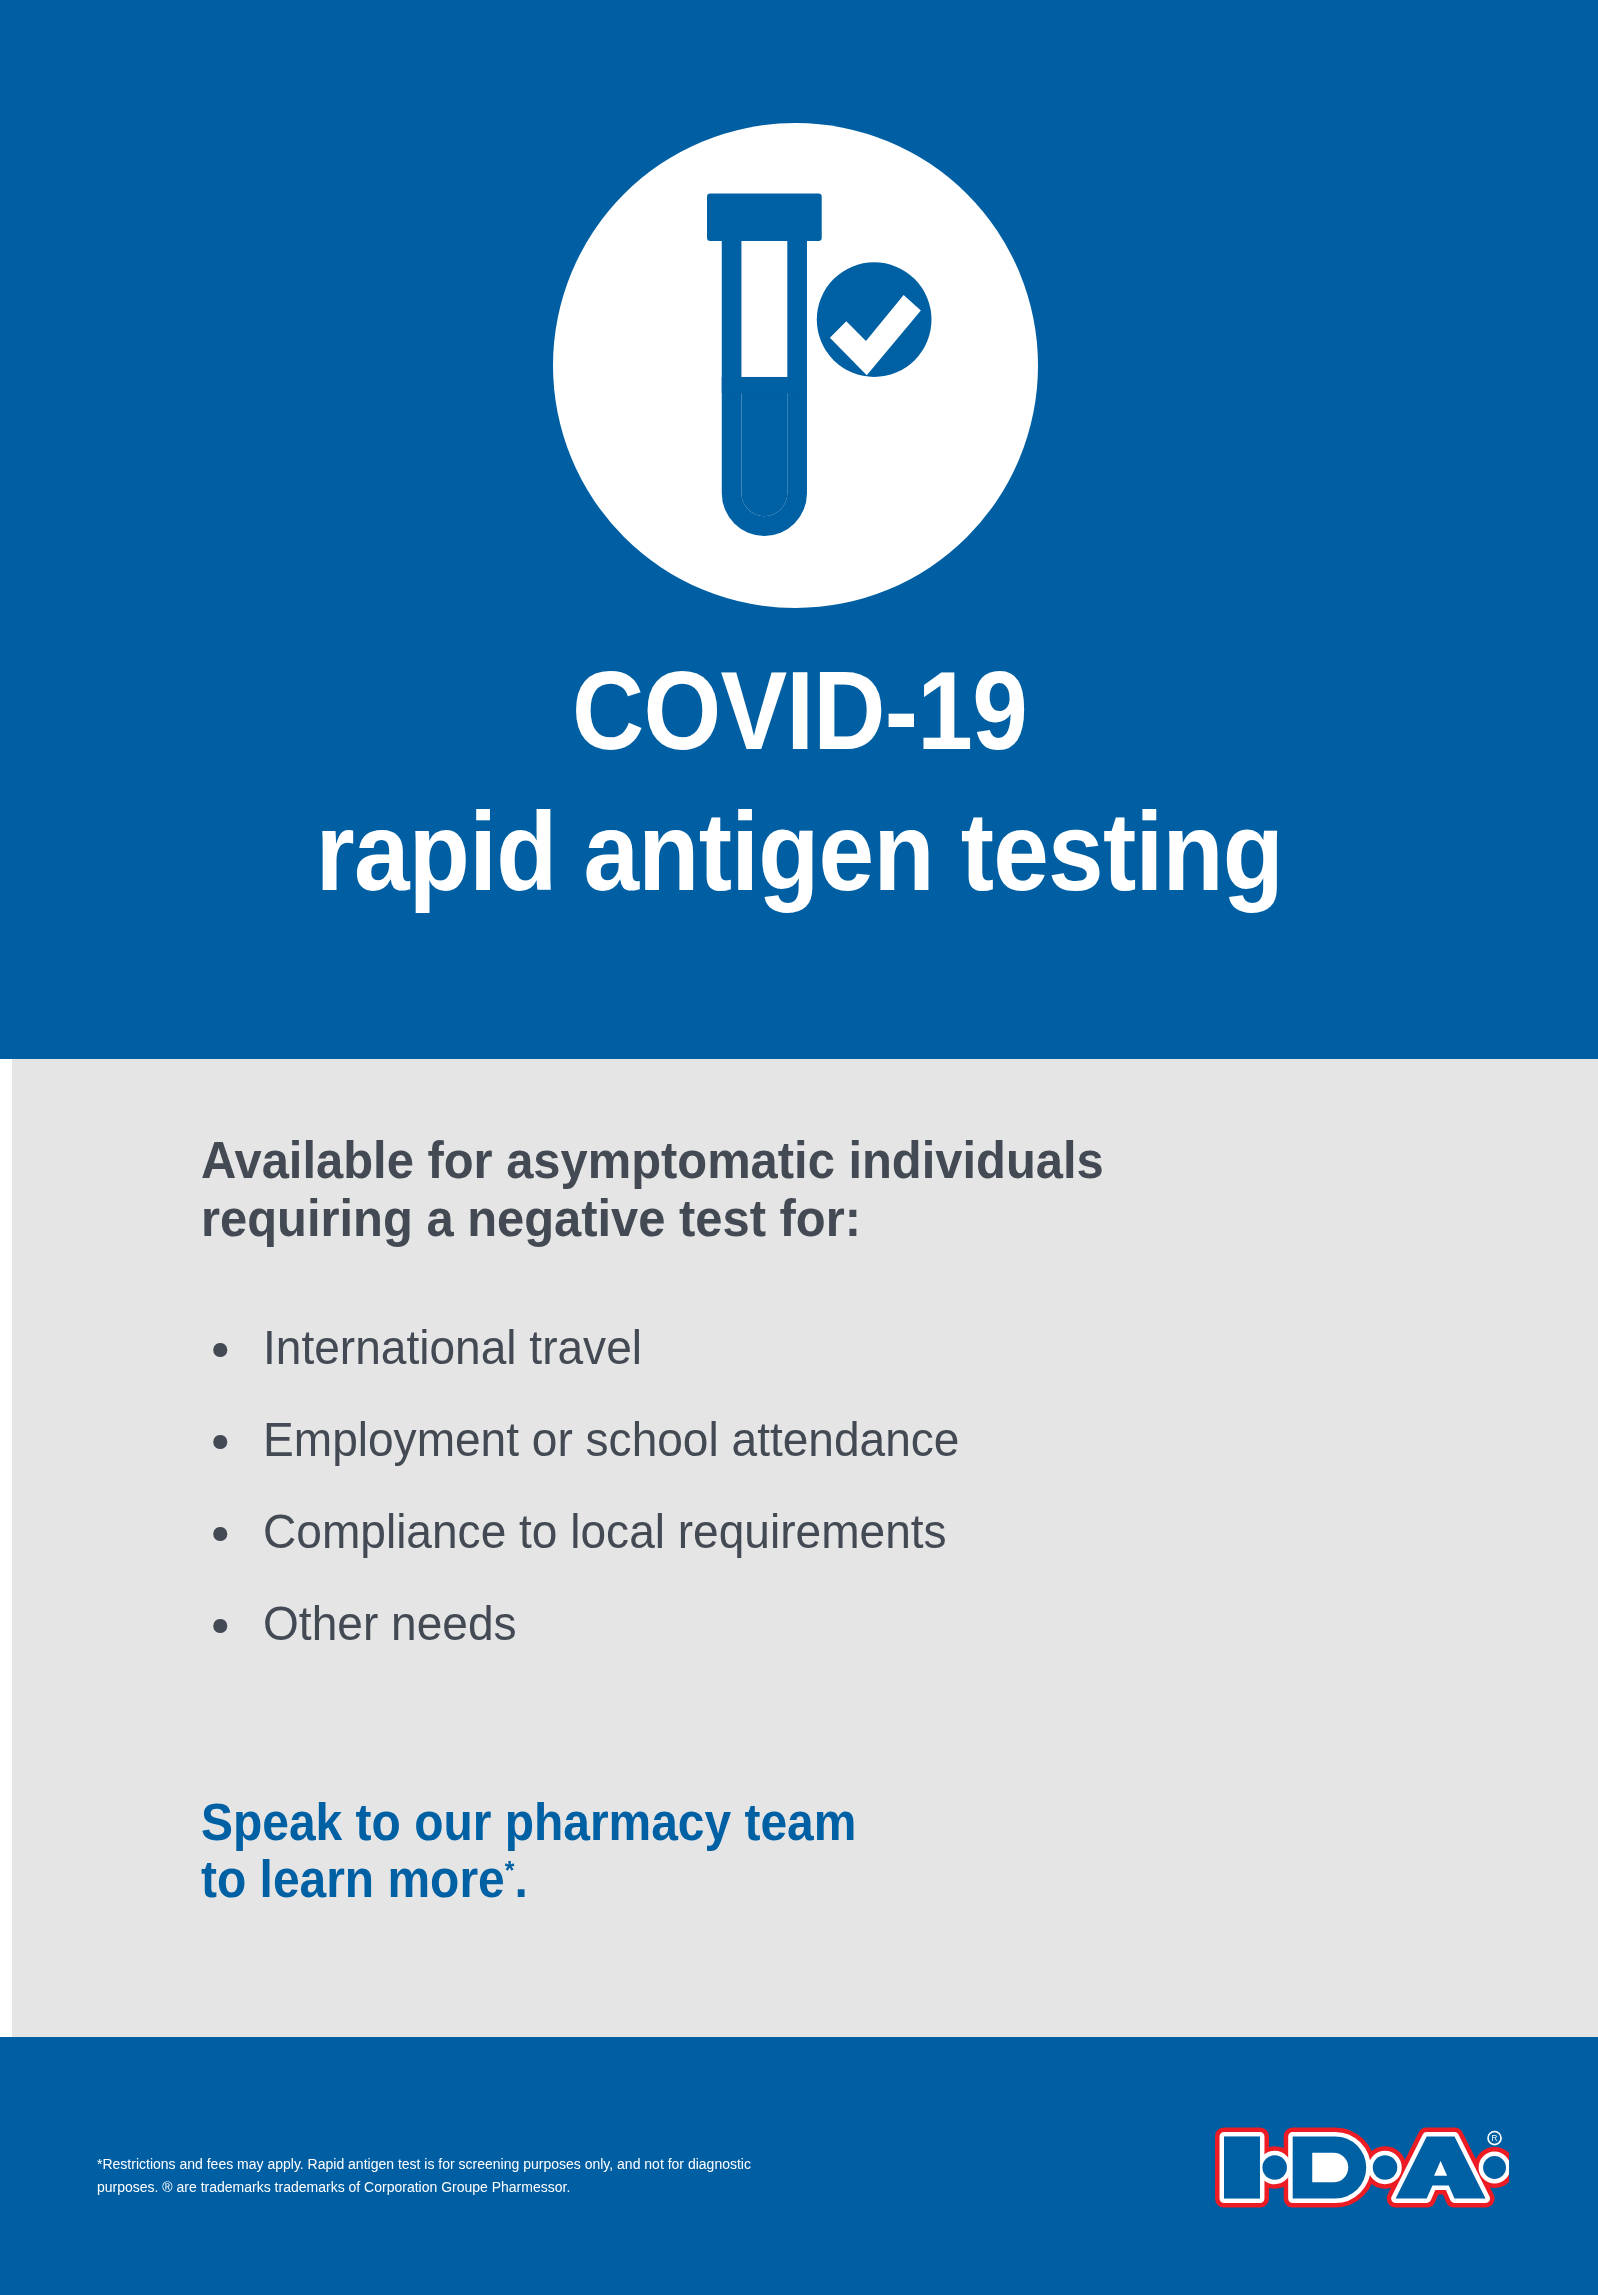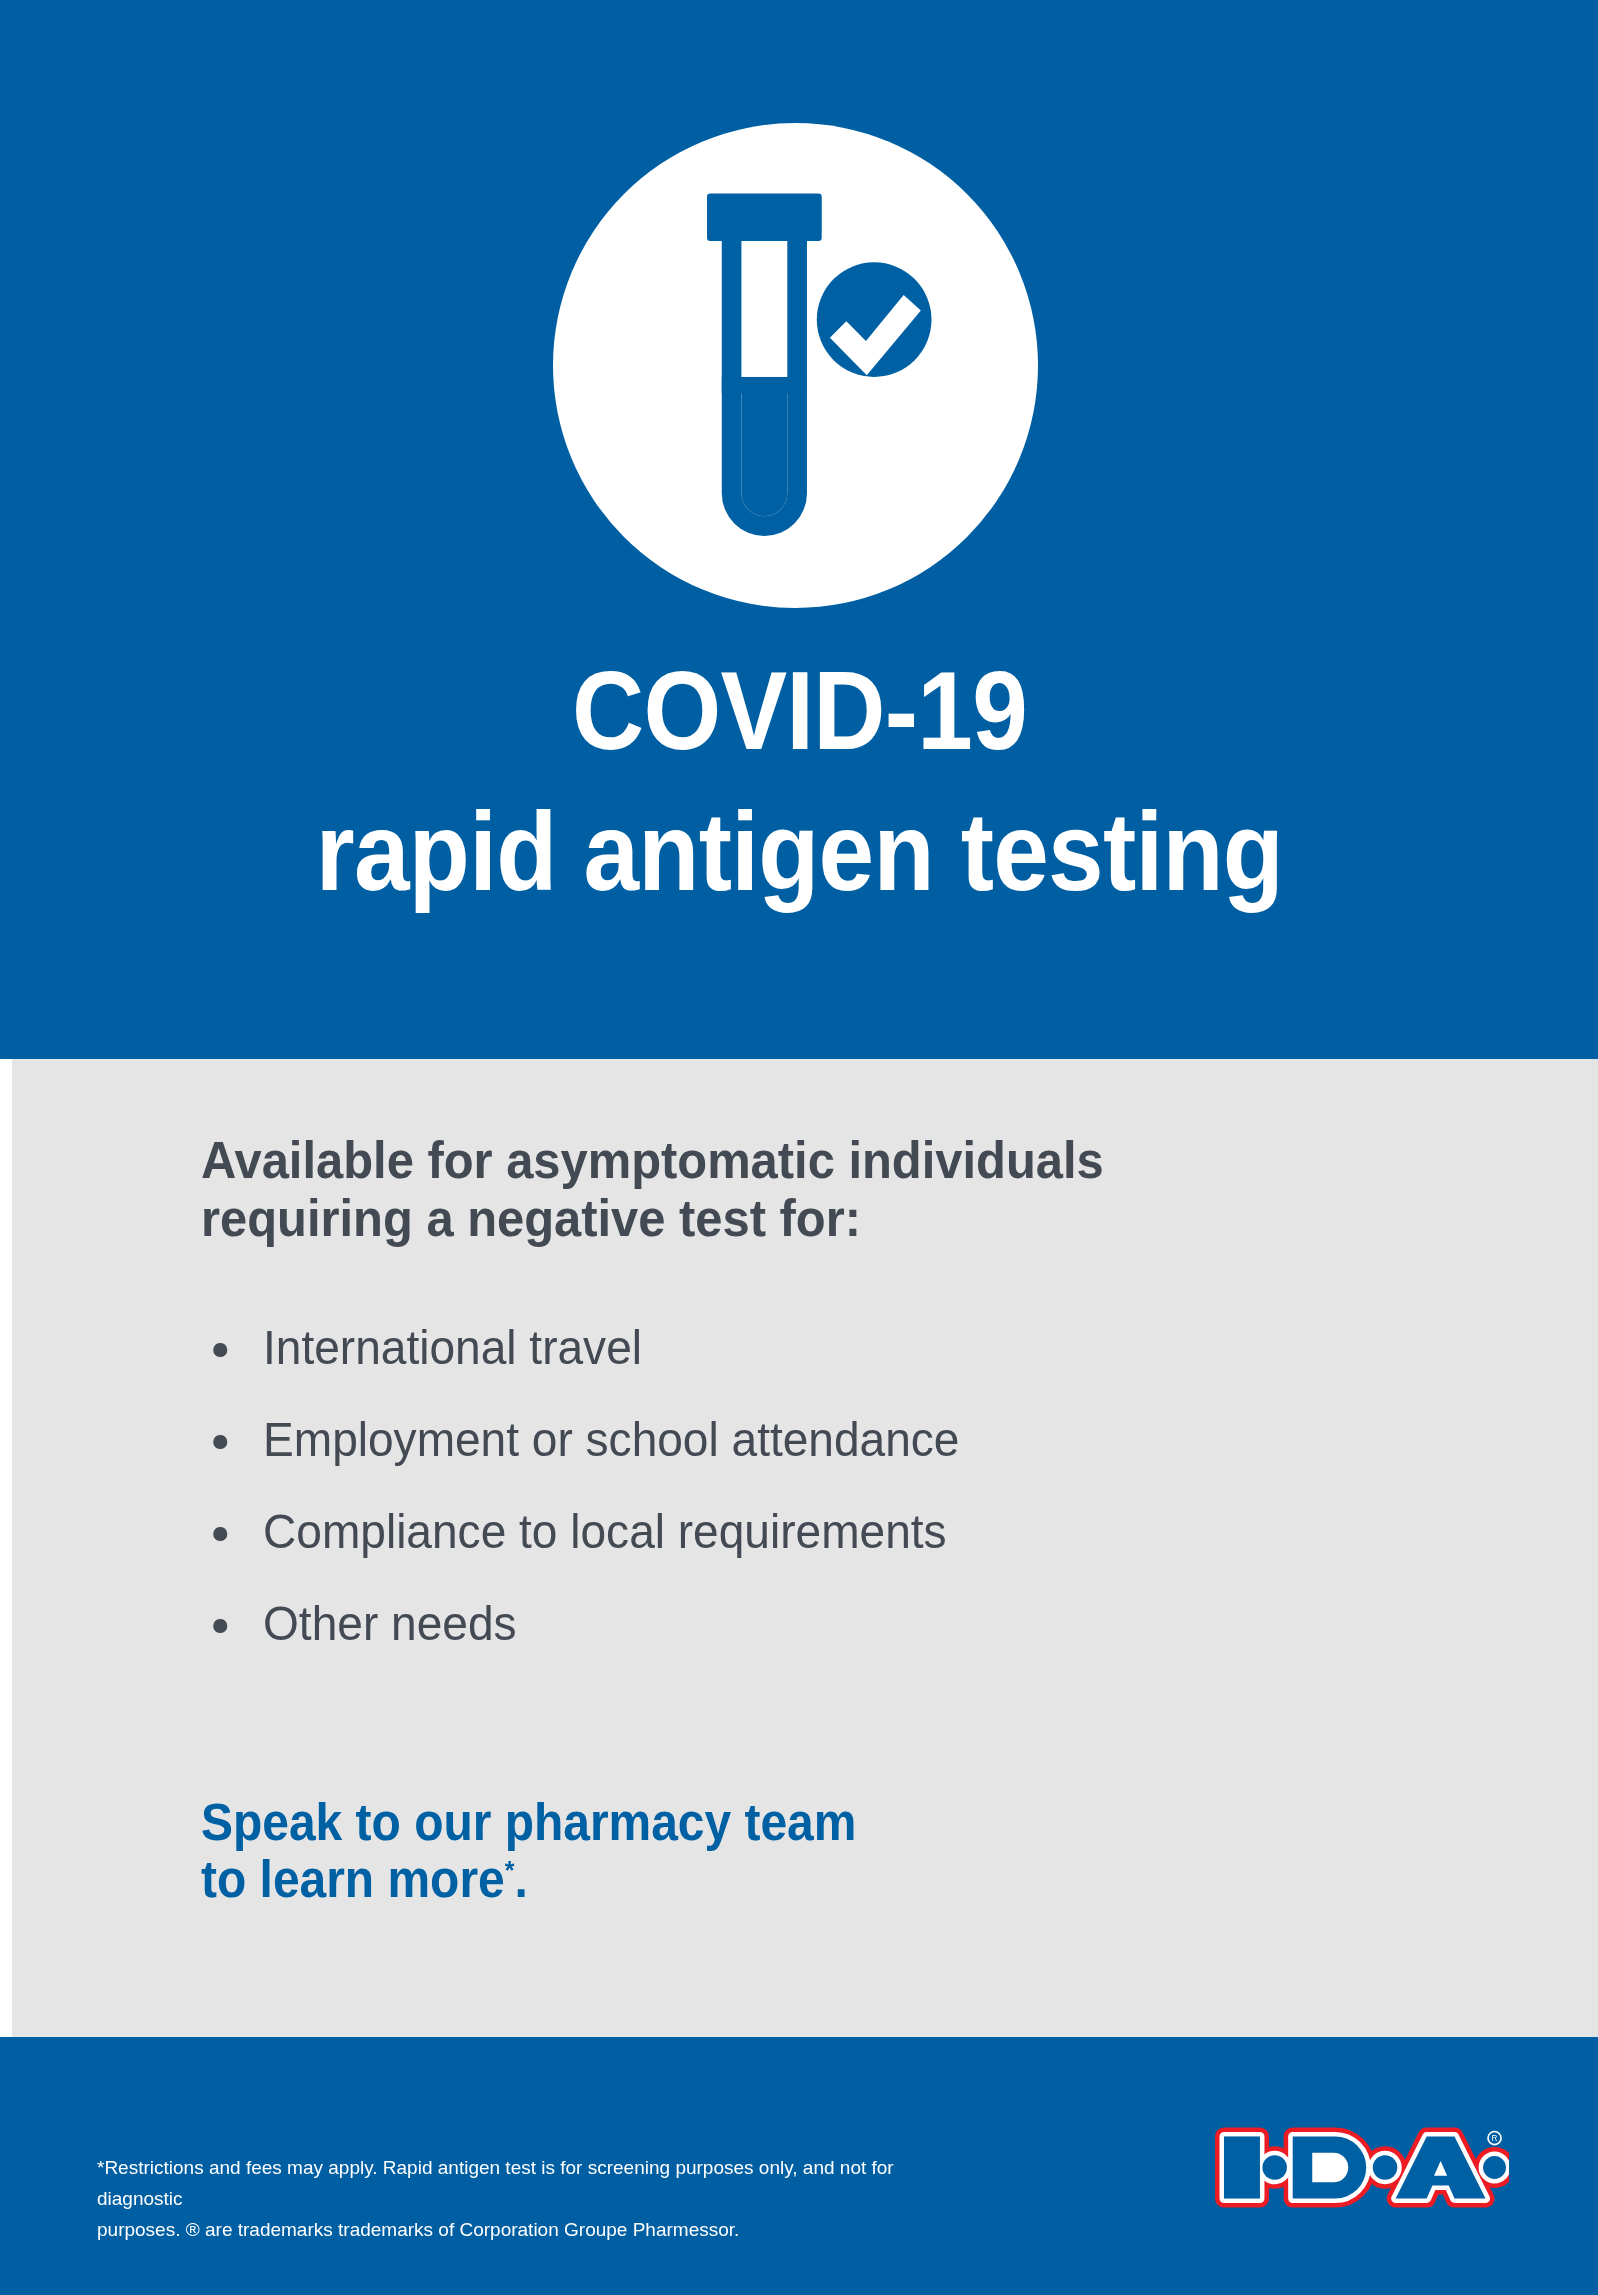--- a/index.html
+++ b/index.html
@@ -112,21 +112,21 @@
     position:absolute;
     left:0; top:2037px;
     width:1599px; height:258px;
     background:#005fa3;
   }
   .disclaimer {
     position:absolute;
     left:97px; top:116px;
     width:861px;
     color:#ffffff;
-    font-size:19px;
+    font-size:14px;
     line-height:1.62;
   }
   .ida-logo {
     position:absolute;
     left:1212px; top:2125px;
     width:297px; height:85px;
   }
   .ida-logo svg { display:block; width:100%; height:100%; }
 </style>
 </head>

